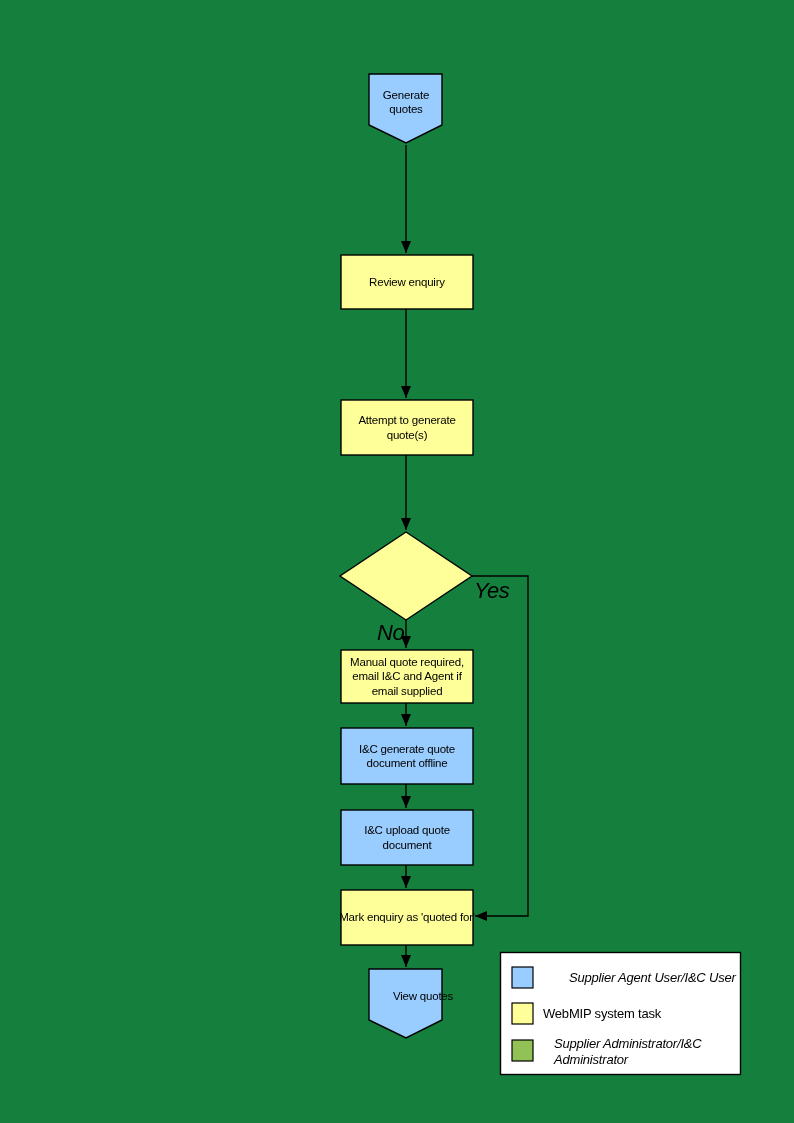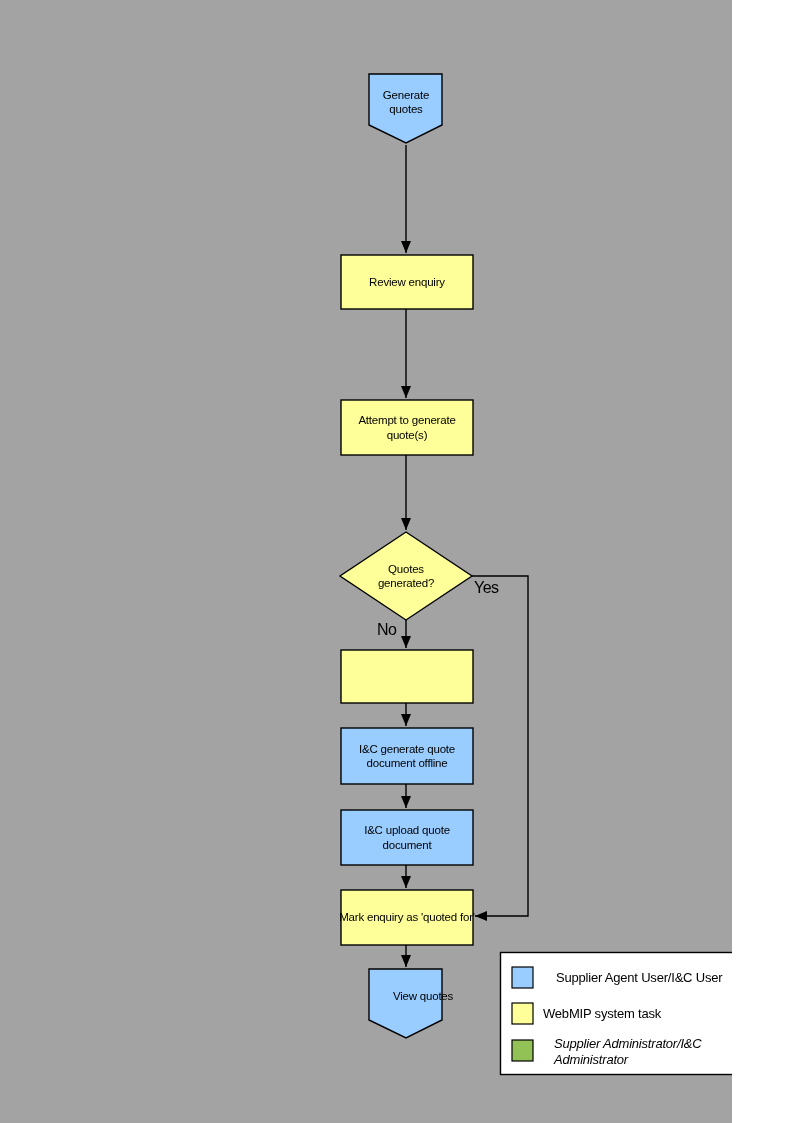--- a/index.html
+++ b/index.html
@@ -2,23 +2,23 @@
 <html><head>
 <meta charset="utf-8">
 <style>
   html, body {
     margin: 0;
     padding: 0;
     background: #ffffff;
   }
   .canvas {
     position: relative;
-    width: 732px;
+    width: 794px;
     height: 1123px;
-    background: #a3a3a3;
+    background: #15803d;
     font-family: "Liberation Sans", "DejaVu Sans", sans-serif;
     overflow: hidden;
   }
   .layer {
     position: absolute;
     left: 0;
     top: 0;
   }
   .node-label {
     position: absolute;
@@ -33,24 +33,25 @@
     padding: 0 4px;
     box-sizing: border-box;
     pointer-events: none;
   }
   .node-label.nowrap {
     white-space: nowrap;
     padding: 0;
   }
   .edge-label {
     position: absolute;
-    font-size: 16px;
+    font-size: 22px;
     line-height: 1;
     letter-spacing: -0.5px;
     color: #000000;
+    font-style: italic;
   }
   .legend-label {
     position: absolute;
     font-size: 13px;
     line-height: 16px;
     letter-spacing: -0.2px;
     color: #000000;
   }
 </style>
 </head>
@@ -87,26 +88,26 @@
 
     <rect x="500.5" y="952.5" width="240" height="122" fill="#FFFFFF" stroke="#000000" stroke-width="1.4"></rect>
     <rect x="512" y="967" width="21" height="21" stroke="#000000" stroke-width="1.2" fill="#99CCFF"></rect>
     <rect x="512" y="1003" width="21" height="21" stroke="#000000" stroke-width="1.2" fill="#FFFF99"></rect>
     <rect x="512" y="1040" width="21" height="21" stroke="#000000" stroke-width="1.2" fill="#92C156"></rect>
   </svg>
 
   <div class="node-label" style="left:369px; top:76px; width:74px; height:52px;">Generate quotes</div>
   <div class="node-label" style="left:341px; top:400px; width:132px; height:55px;">Attempt to generate quote(s)</div>
   <div class="node-label" style="left:341px; top:255px; width:132px; height:54px;">Review enquiry</div>
-  <div class="node-label" style="left:366px; top:532px; width:80px; height:88px;">Quotes generated?</div>
+  <div class="node-label" style="left:341px; top:650px; width:132px; height:53px;">Manual quote required, email I&amp;C and Agent if email supplied</div>
   <div class="node-label" style="left:341px; top:728px; width:132px; height:56px;">I&amp;C generate quote document offline</div>
   <div class="node-label" style="left:341px; top:810px; width:132px; height:55px;">I&amp;C upload quote document</div>
   <div class="node-label nowrap" style="left:341px; top:890px; width:132px; height:55px;border-radius:26px;">Mark enquiry as 'quoted for'</div>
   <div class="node-label" style="left:386px; top:969px; width:74px; height:54px;">View quotes</div>
 
   <div class="edge-label" style="left:474px; top:580px;">Yes</div>
   <div class="edge-label" style="left:377px; top:622px;">No</div>
 
-  <div class="legend-label" style="left:556px; top:970px; width:190px;">Supplier Agent User/I&amp;C User</div>
+  <div class="legend-label" style="left:569px; top:970px; width:190px;font-style:italic;">Supplier Agent User/I&amp;C User</div>
   <div class="legend-label" style="left:543px; top:1006px; width:190px;">WebMIP system task</div>
   <div class="legend-label" style="left:554px; top:1036px; width:172px;font-style:italic;">Supplier Administrator/I&amp;C Administrator</div>
 
 </div>
 
 </body></html>

